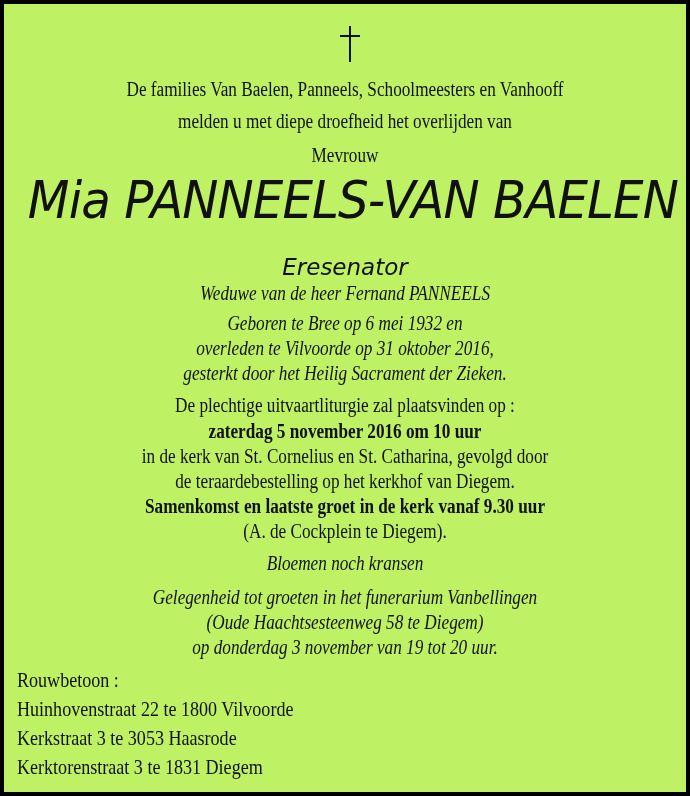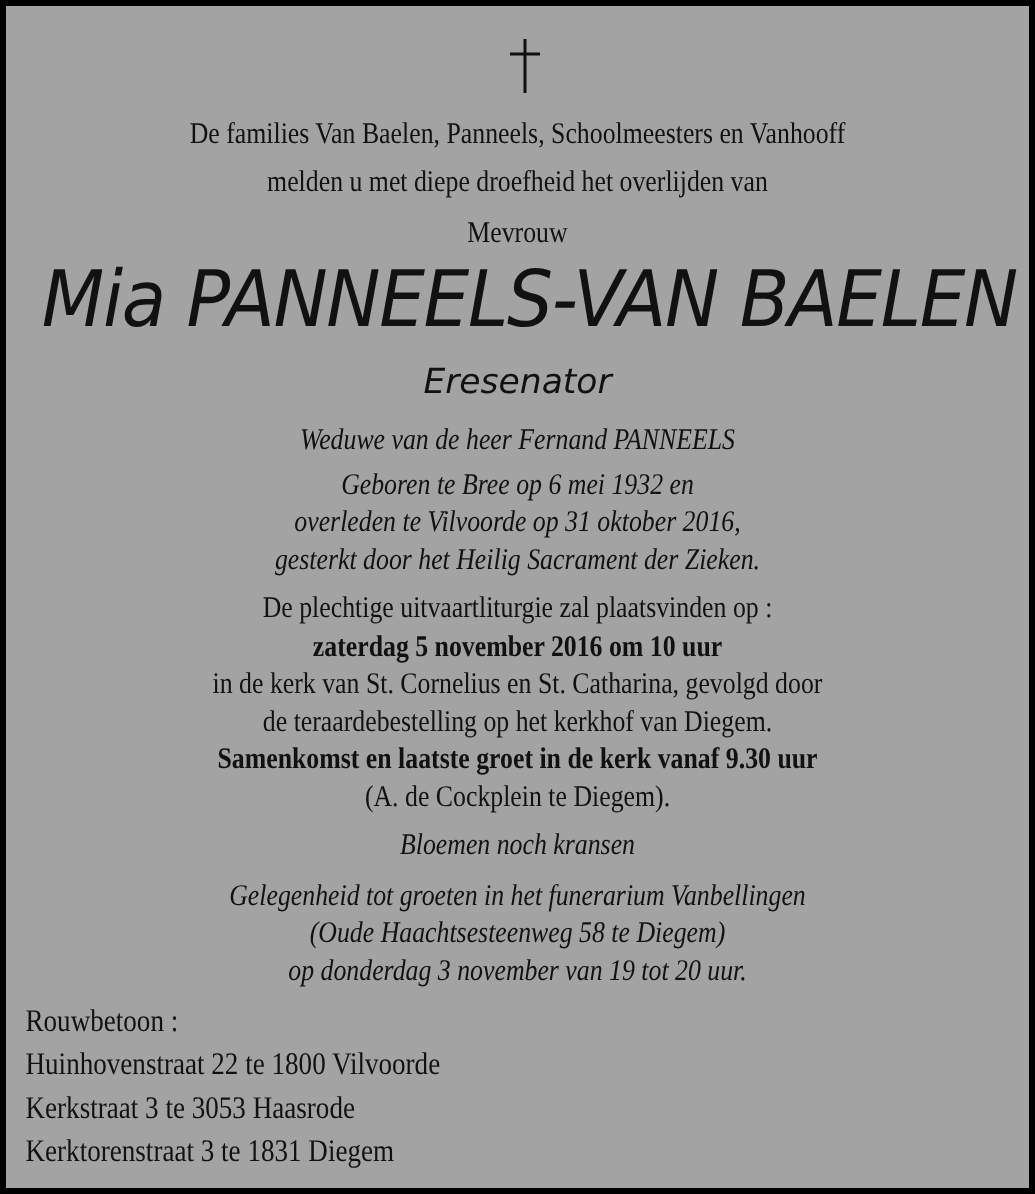--- a/index.html
+++ b/index.html
@@ -2,21 +2,21 @@
 <html><head>
 <meta charset="utf-8">
 <style>
   html, body { margin: 0; padding: 0; background: #ffffff; }
   body { width: 690px; height: 796px; overflow: hidden; }
   .frame {
     position: absolute; left: 0; top: 0;
     width: 690px; height: 796px;
     box-sizing: border-box;
     border: 4px solid #000000;
-    background: #a3a3a3;
+    background: #bef264;
     color: #111111;
     font-family: "Liberation Serif", "DejaVu Serif", serif;
   }
   .cross {
     position: absolute; left: 336px; top: 22px;
     width: 20px; height: 36px;
   }
   .cross .v { position: absolute; left: 9px; top: 0; width: 2px; height: 36px; background: #111; }
   .cross .h { position: absolute; left: 0; top: 9px; width: 20px; height: 2px; background: #111; }
   .line {
@@ -54,21 +54,21 @@
   <div class="cross">
     <div class="v"></div>
       <div class="h"></div>
   </div>
 
   <div class="line serif" style="top:74px;">De families Van Baelen, Panneels, Schoolmeesters en Vanhooff</div>
   <div class="line serif" style="top:106px;">melden u met diepe droefheid het overlijden van</div>
   <div class="line serif" style="top:140px;">Mevrouw</div>
 
   <div class="line name" style="top:166px;">Mia PANNEELS-VAN BAELEN</div>
-  <div class="line title" style="top:238px;">Eresenator</div>
+  <div class="line title" style="top:250px;">Eresenator</div>
 
   <div class="line serif italic" style="top:278px;">Weduwe van de heer Fernand PANNEELS</div>
   <div class="line serif italic" style="top:308px;">Geboren te Bree op 6 mei 1932 en</div>
   <div class="line serif italic" style="top:333px;">overleden te Vilvoorde op 31 oktober 2016,</div>
   <div class="line serif italic" style="top:358px;">gesterkt door het Heilig Sacrament der Zieken.</div>
 
   <div class="line serif" style="top:390px;">De plechtige uitvaartliturgie zal plaatsvinden op :</div>
   <div class="line serif bold" style="top:416px;">zaterdag 5 november 2016 om 10 uur</div>
   <div class="line serif" style="top:441px;">in de kerk van St. Cornelius en St. Catharina, gevolgd door</div>
   <div class="line serif" style="top:466px;">de teraardebestelling op het kerkhof van Diegem.</div>

